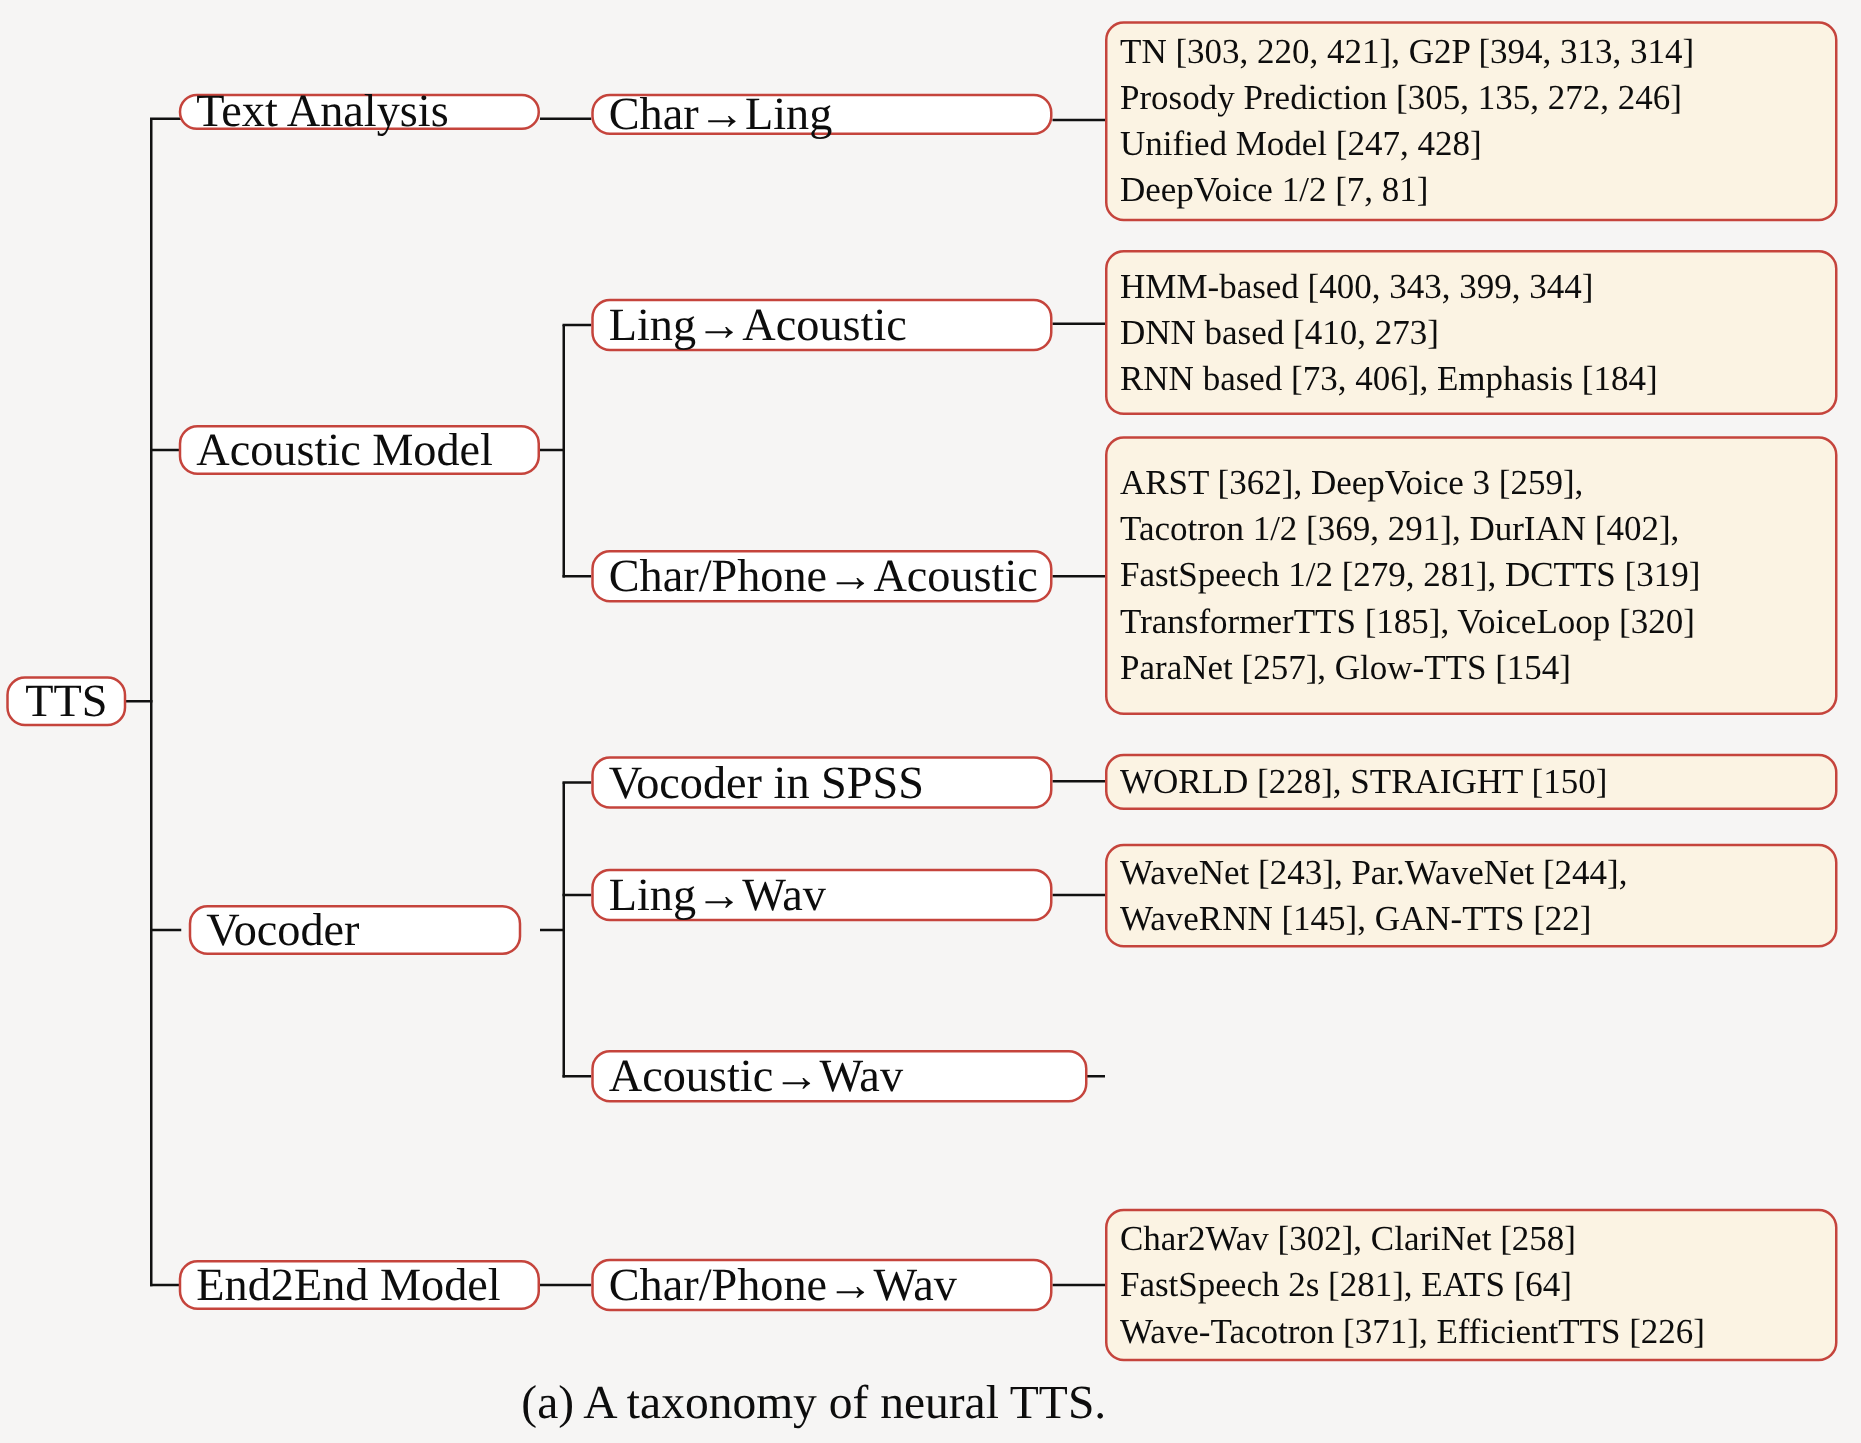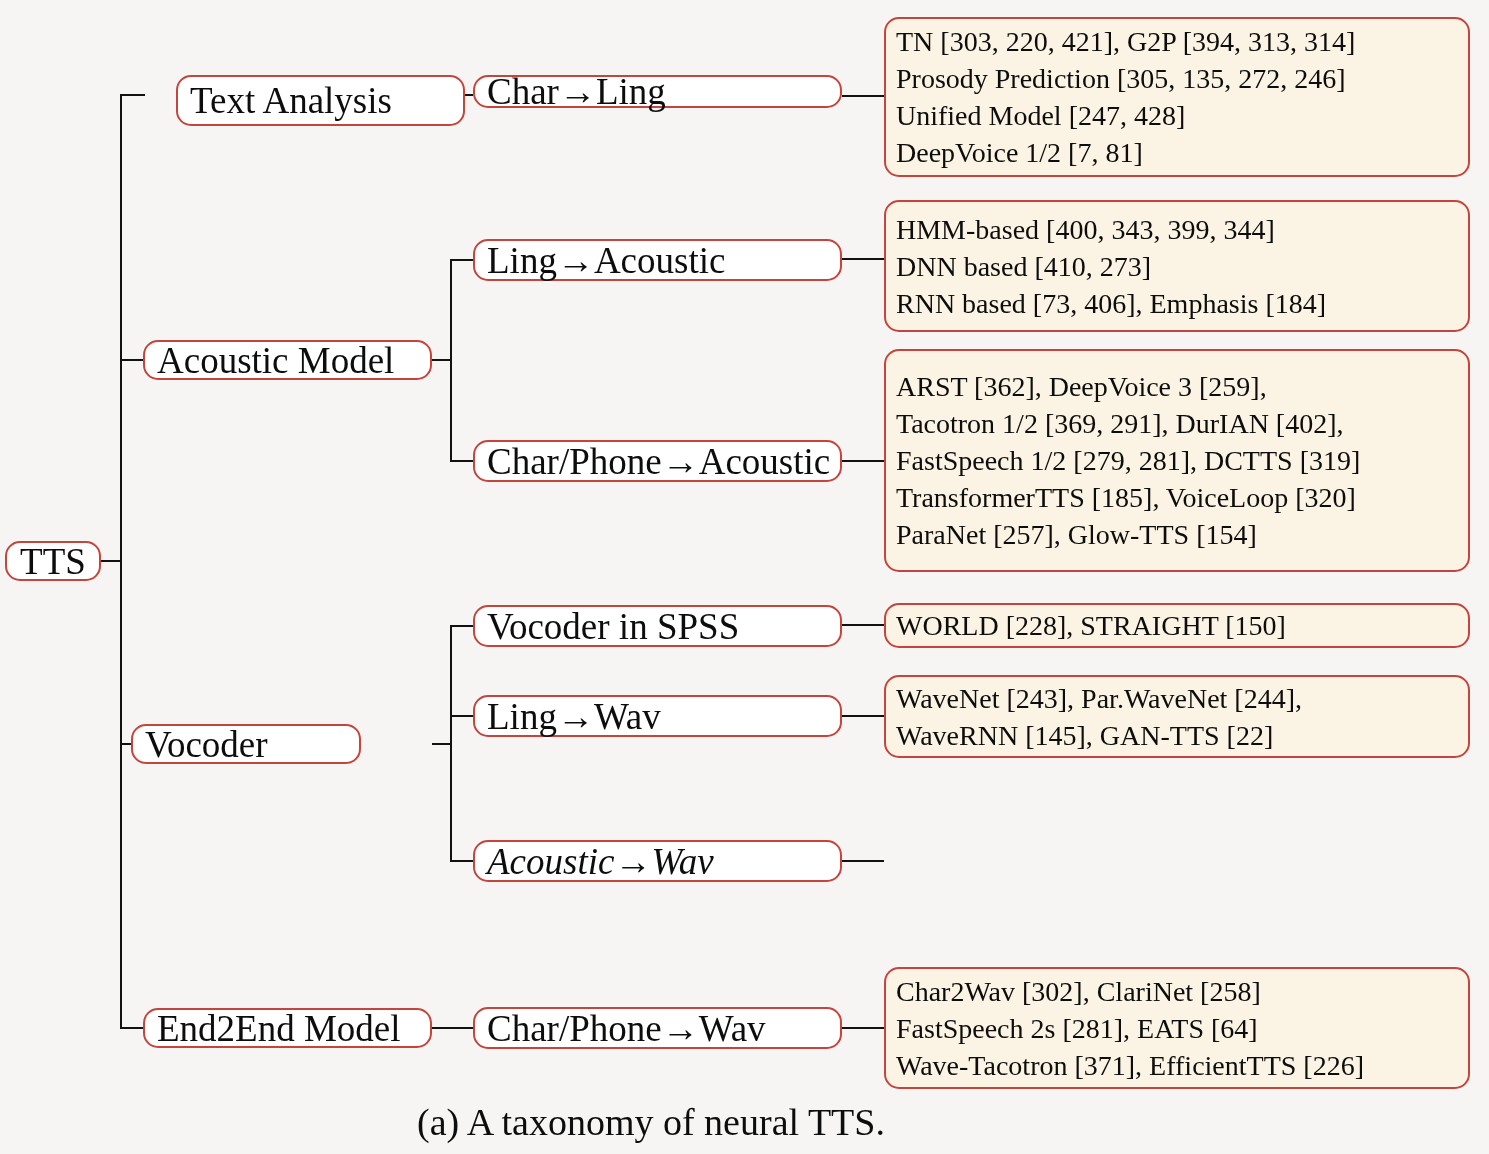--- a/index.html
+++ b/index.html
@@ -99,31 +99,31 @@
   <div class="hline" style="left:842px;top:95px;width:42px;"></div>
   <div class="hline" style="left:842px;top:258px;width:42px;"></div>
   <div class="hline" style="left:842px;top:460px;width:42px;"></div>
   <div class="hline" style="left:842px;top:624px;width:42px;"></div>
   <div class="hline" style="left:842px;top:715px;width:42px;"></div>
   <div class="hline" style="left:842px;top:860px;width:42px;"></div>
   <div class="hline" style="left:842px;top:1027px;width:42px;"></div>
 
   <div class="node root" style="left:5px;top:541px;width:96px;height:40px;">TTS</div>
 
-  <div class="node" style="left:143px;top:75px;width:289px;height:51px;margin-left:33px;">Text Analysis</div>
+  <div class="node" style="left:143px;top:75px;width:289px;height:29px;">Text Analysis</div>
   <div class="node" style="left:143px;top:340px;width:289px;height:40px;">Acoustic Model</div>
-  <div class="node" style="left:131px;top:724px;width:230px;height:40px;">Vocoder</div>
+  <div class="node" style="left:151px;top:724px;width:266px;height:40px;">Vocoder</div>
   <div class="node" style="left:143px;top:1008px;width:289px;height:40px;">End2End Model</div>
 
   <div class="node" style="left:473px;top:75px;width:369px;height:33px;">Char→Ling</div>
   <div class="node" style="left:473px;top:239px;width:369px;height:42px;">Ling→Acoustic</div>
   <div class="node" style="left:473px;top:440px;width:369px;height:42px;">Char/Phone→Acoustic</div>
   <div class="node" style="left:473px;top:605px;width:369px;height:42px;">Vocoder in SPSS</div>
   <div class="node" style="left:473px;top:695px;width:369px;height:42px;">Ling→Wav</div>
-  <div class="node" style="left:473px;top:840px;width:369px;height:42px;font-style:italic;">Acoustic→Wav</div>
+  <div class="node" style="left:473px;top:840px;width:397px;height:42px;">Acoustic→Wav</div>
   <div class="node" style="left:473px;top:1007px;width:369px;height:42px;">Char/Phone→Wav</div>
 
   <div class="leaf" style="left:884px;top:17px;width:586px;height:160px;">
     <div class="line">TN [303, 220, 421], G2P [394, 313, 314]</div>
     <div class="line">Prosody Prediction [305, 135, 272, 246]</div>
     <div class="line">Unified Model [247, 428]</div>
     <div class="line">DeepVoice 1/2 [7, 81]</div>
   </div>
 
   <div class="leaf" style="left:884px;top:200px;width:586px;height:132px;">

